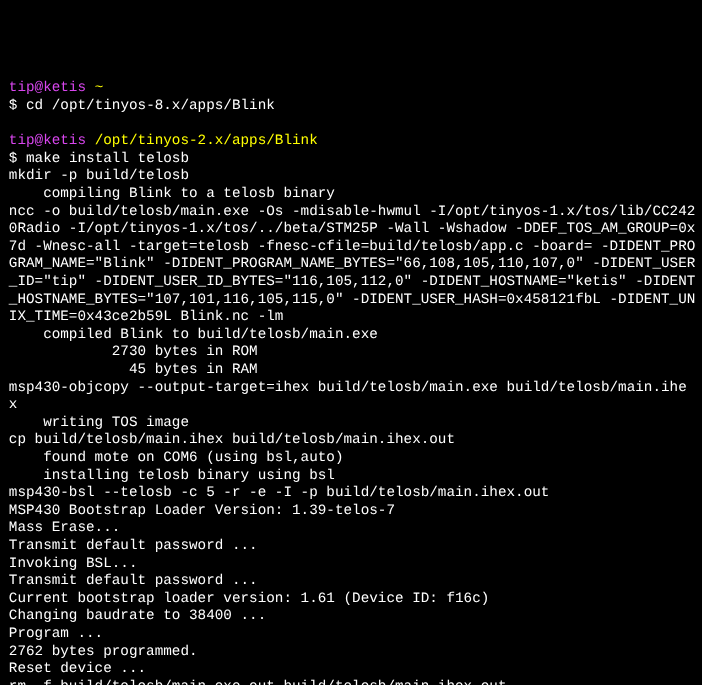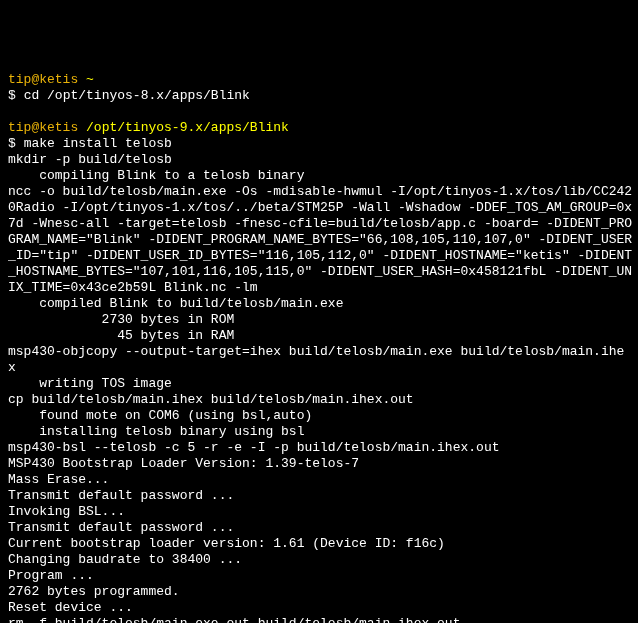--- a/index.html
+++ b/index.html
@@ -8,32 +8,32 @@
       background: #000;
       color: #fff;
       font-family: 'Courier New', monospace;
       font-size: 13px;
       line-height: 16px;
       white-space: pre;
       overflow: hidden;
       width: 622px;
       height: 607px;
     }
-    .green { color: #eab308; }
+    .green { color: #d946ef; }
     .yellow { color: #ffff00; }
   </style>
 </head>
 <body>
 
 
 
 <div><span class="green">tip@ketis</span> <span class="yellow">~</span>
 <span>$</span> <span>cd /opt/tinyos-8.x/apps/Blink</span>
 
-<span class="green">tip@ketis</span> <span class="yellow">/opt/tinyos-9.x/apps/Blink</span>
+<span class="green">tip@ketis</span> <span class="yellow">/opt/tinyos-2.x/apps/Blink</span>
 <span>$</span> <span>make install telosb</span>
 <div id="output-lines">mkdir -p build/telosb
     compiling Blink to a telosb binary
 ncc -o build/telosb/main.exe -Os -mdisable-hwmul -I/opt/tinyos-1.x/tos/lib/CC242
 0Radio -I/opt/tinyos-1.x/tos/../beta/STM25P -Wall -Wshadow -DDEF_TOS_AM_GROUP=0x
 7d -Wnesc-all -target=telosb -fnesc-cfile=build/telosb/app.c -board= -DIDENT_PRO
 GRAM_NAME="Blink" -DIDENT_PROGRAM_NAME_BYTES="66,108,105,110,107,0" -DIDENT_USER
 _ID="tip" -DIDENT_USER_ID_BYTES="116,105,112,0" -DIDENT_HOSTNAME="ketis" -DIDENT
 _HOSTNAME_BYTES="107,101,116,105,115,0" -DIDENT_USER_HASH=0x458121fbL -DIDENT_UN
 IX_TIME=0x43ce2b59L Blink.nc -lm

